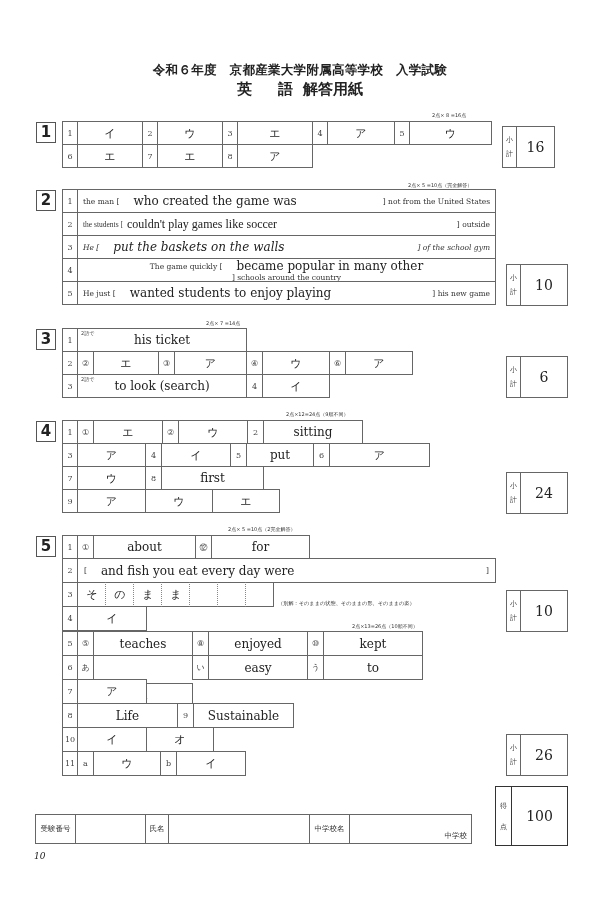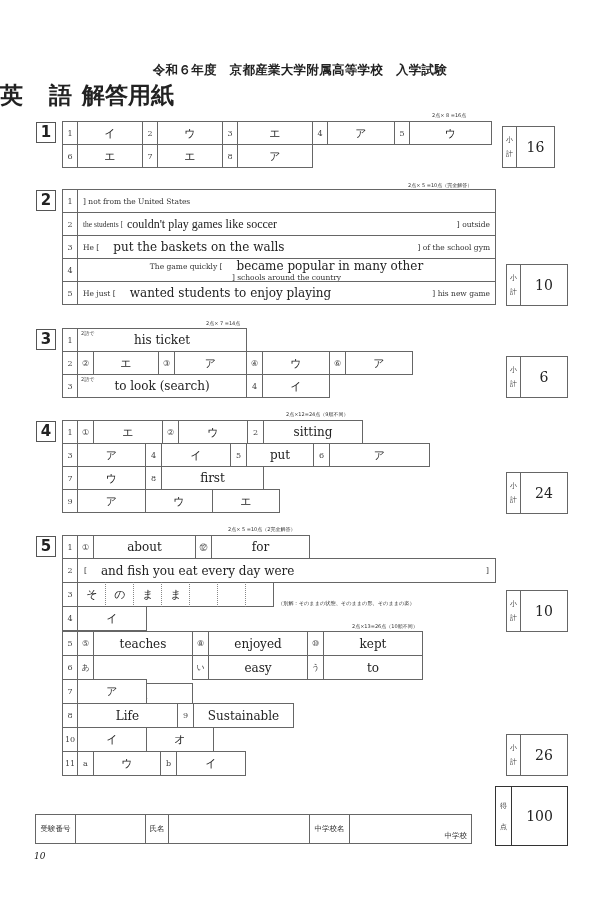--- a/index.html
+++ b/index.html
@@ -1,19 +1,19 @@
 <!DOCTYPE html>
 <html><head>
   <meta charset="utf-8">
   <style>
     * { box-sizing: border-box; margin: 0; padding: 0; }
     body { width: 600px; height: 900px; background: #fff; position: relative; font-family: "DejaVu Serif", serif; color: #222; overflow: hidden; }
     .abs { position: absolute; }
     .hdr1 { top: 62px; left: 0; width: 600px; text-align: center; font-family: "DejaVu Sans", sans-serif; font-size: 12.5px; font-weight: bold; letter-spacing: 0.3px; }
-    .hdr2 { top: 80px; left: 0; width: 600px; font-family: "DejaVu Sans", sans-serif; font-size: 23px; font-weight: bold; }
+    .hdr2 { top: 80px; left: 0; width: 600px; text-align: center; font-family: "DejaVu Sans", sans-serif; font-size: 15px; font-weight: bold; }
     .hdr2 .a { margin-right: 26px; }
     .hdr2 .b { margin-right: 10px; }
     .secnum { width: 20px; height: 21px; border: 1px solid #555; font-family: "DejaVu Sans", sans-serif; font-weight: bold; font-size: 15px; text-align: center; line-height: 19px; background:#fff; }
     .note { font-family: "DejaVu Sans", sans-serif; font-size: 5px; color: #333; white-space: nowrap; }
     .cell { position: absolute; border: 1px solid #666; display: flex; align-items: center; justify-content: center; background: #fff; }
     .num { font-size: 8px; color: #444; }
     .ans { font-size: 12px; }
     .kana { font-family: "DejaVu Sans", sans-serif; font-size: 11px; }
     .pre { font-size: 7.5px; color: #333; white-space: nowrap; }
     .post { font-size: 7.5px; color: #333; white-space: nowrap; }
@@ -61,32 +61,36 @@
       <span>計</span>
     </div>
   <div class="val">16</div>
 </div>
 
 <div class="abs secnum" style="left:36px;top:190px;">2</div>
 <div class="abs note" style="left:408px;top:182px;">2点× 5 =10点（完全解答）</div>
 <div>
   <div class="cell num" style="left:62px;top:189px;width:16px;height:24px;">1</div>
   <div class="cell" style="left:77px;top:189px;width:419px;height:24px;justify-content:space-between;padding:0 5px;">
+    <span style="display:flex;align-items:center;gap:14px;">
+        <span class="pre">the man [</span>
+        <span class="ans">who created the game was</span>
+      </span>
     <span class="post">] not from the United States</span>
   </div>
   <div class="cell num" style="left:62px;top:212px;width:16px;height:24px;">2</div>
   <div class="cell" style="left:77px;top:212px;width:419px;height:24px;justify-content:space-between;padding:0 5px;">
     <span style="display:flex;align-items:center;gap:4px;font-family:Liberation Serif, serif;">
         <span class="pre">the students [</span>
         <span class="ans">couldn't play games like soccer</span>
       </span>
     <span class="post">] outside</span>
   </div>
   <div class="cell num" style="left:62px;top:235px;width:16px;height:24px;">3</div>
-  <div class="cell" style="left:77px;top:235px;width:419px;height:24px;justify-content:space-between;padding:0 5px;">
+  <div class="cell" style="left:77px;top:235px;width:419px;height:24px;justify-content:space-between;padding:0 5px;font-style:italic;">
     <span style="display:flex;align-items:center;gap:14px;">
         <span class="pre">He [</span>
         <span class="ans">put the baskets on the walls</span>
       </span>
     <span class="post">] of the school gym</span>
   </div>
   <div class="cell num" style="left:62px;top:258px;width:16px;height:24px;">4</div>
   <div class="cell" style="left:77px;top:258px;width:419px;height:24px;justify-content:space-between;padding:0 5px;flex-direction:column;">
     <span style="display:flex;align-items:center;gap:14px;">
         <span class="pre">The game quickly [</span>

